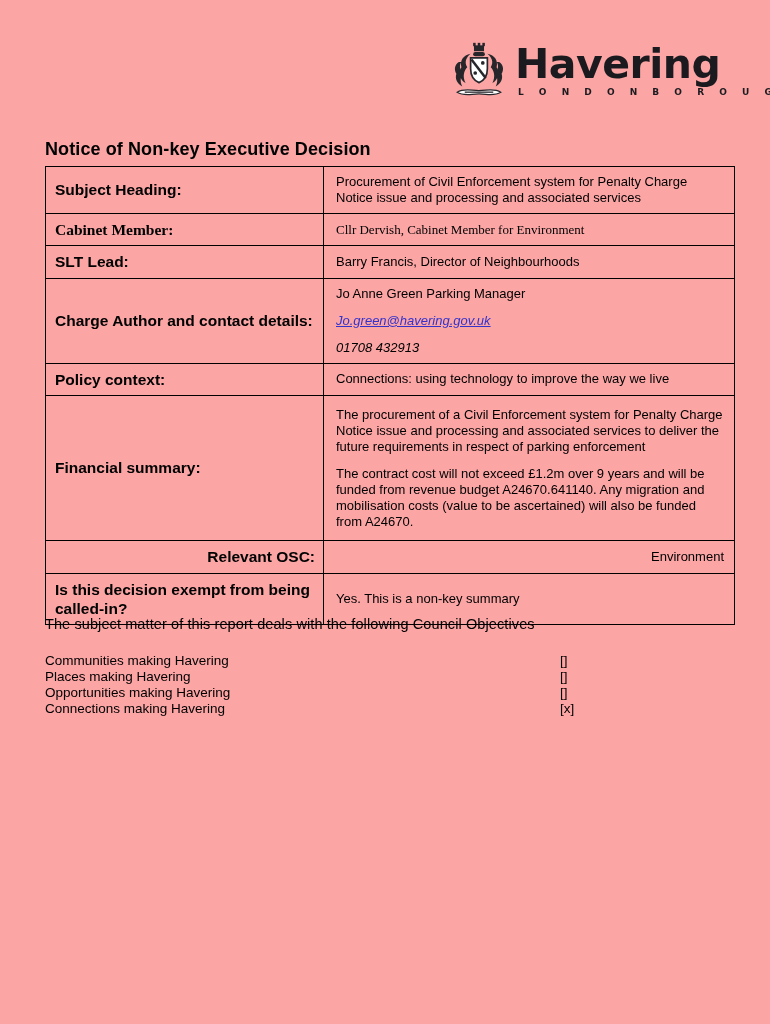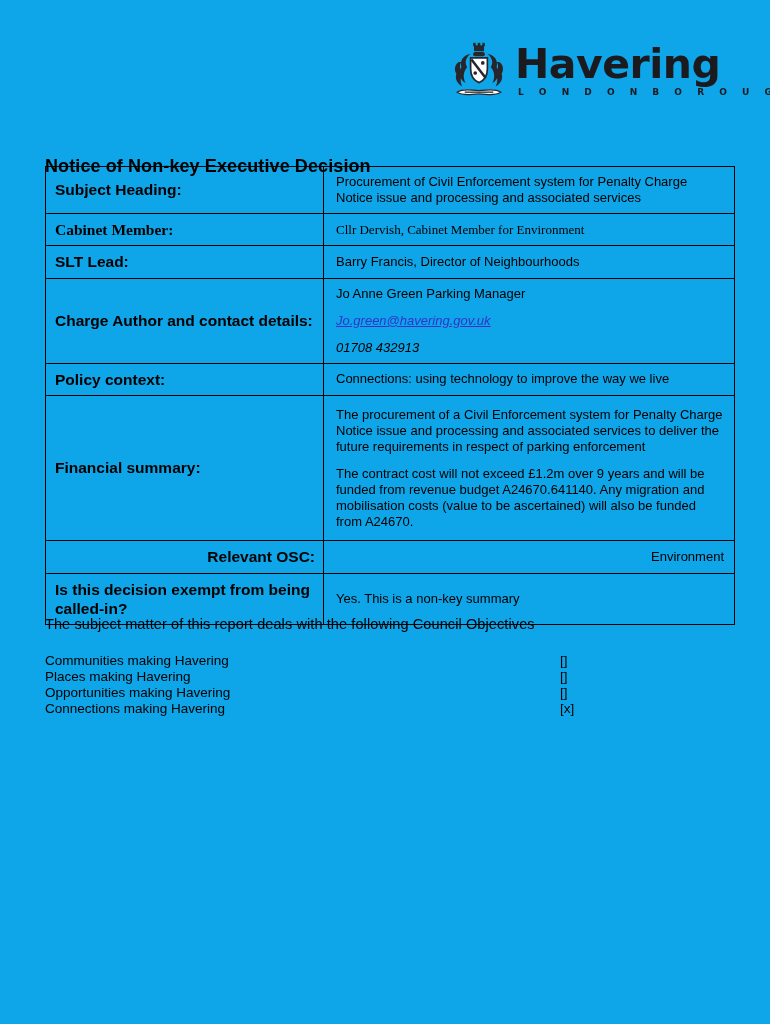--- a/index.html
+++ b/index.html
@@ -4,21 +4,21 @@
 <style>
   * { margin:0; padding:0; box-sizing:border-box; }
   html,body { background:#ffffff; }
   body {
     width:770px; height:1024px;
     font-family:"Liberation Sans", sans-serif;
     color:#000000;
     position:relative;
     overflow:hidden;
   }
-  .page { position:relative; width:770px; height:1024px; background:#0ea5e9; }
+  .page { position:relative; width:770px; height:1024px; background:#fca5a5; }
 
   
   .logo {
     position:absolute; top:42px; left:452px;
     display:flex; align-items:flex-start; gap:9px;
   }
   .crest { width:54px; height:62px; display:block; }
   .logo-text { display:flex; flex-direction:column; }
   .logo-name {
     font-family:"DejaVu Sans", sans-serif;
@@ -27,21 +27,21 @@
   }
   .logo-sub {
     font-family:"DejaVu Sans", sans-serif;
     font-size:9px; font-weight:600; color:#1b1b1f;
     letter-spacing:6px; margin-top:1px; margin-left:3px;
     white-space:nowrap;
   }
 
   
   .title {
-    position:absolute; left:45px; top:156px;
+    position:absolute; left:45px; top:139px;
     font-size:18px; font-weight:bold; letter-spacing:0.1px;
   }
 
   
   table.info-table {
     position:absolute; left:45px; top:166px;
     width:690px; border-collapse:collapse; table-layout:fixed;
   }
   table.info-table td {
     border:1.5px solid #000000;

